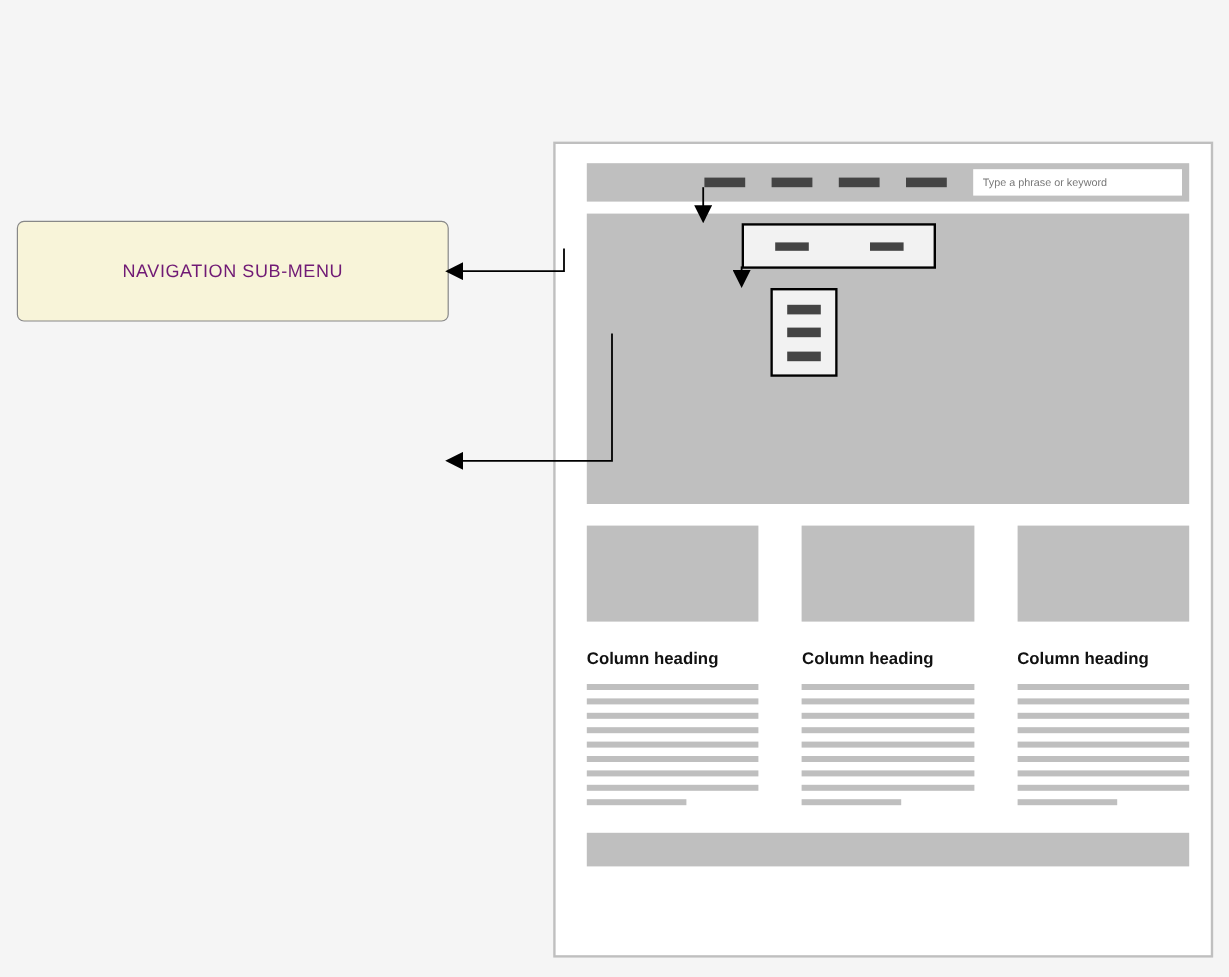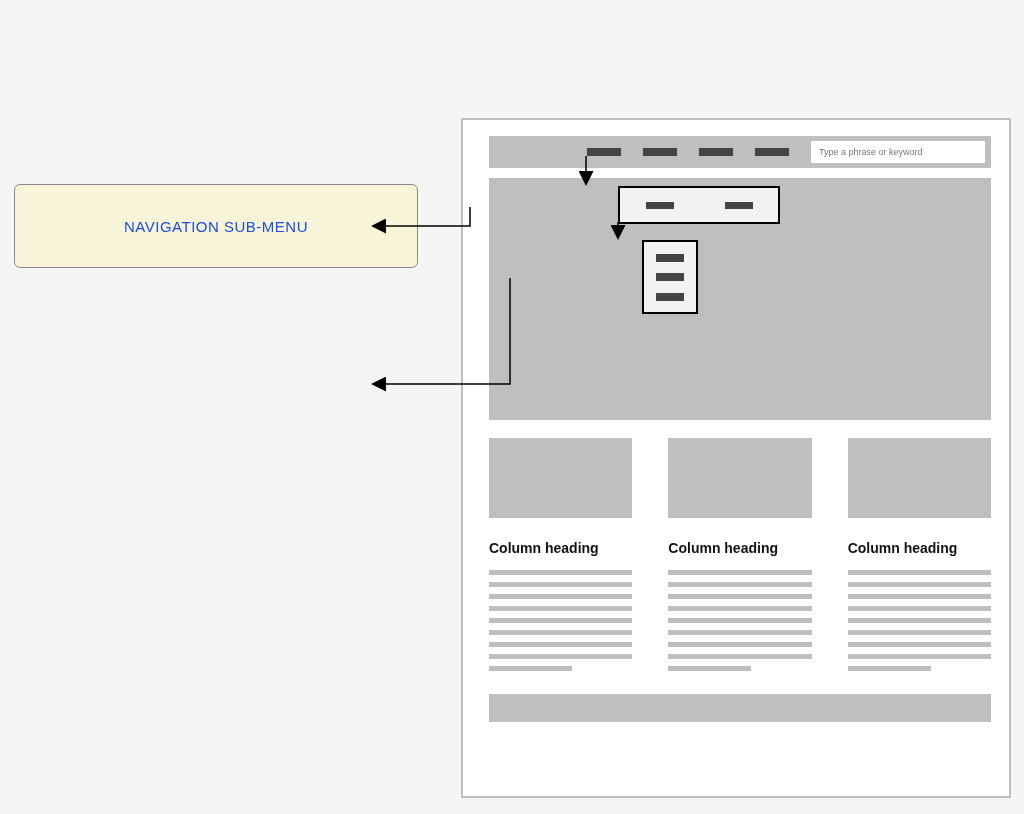--- a/index.html
+++ b/index.html
@@ -2,31 +2,31 @@
 <html><head>
 <meta charset="utf-8">
 <style>
   * { box-sizing: border-box; margin: 0; padding: 0; }
   html, body { width: 1024px; height: 814px; font-family: Arial, Helvetica, sans-serif; background: #f5f5f5; }
   .canvas { position: relative; width: 1024px; height: 814px; }
 
   
   .label-box {
     position: absolute;
-    width: 404px;
+    width: 360px;
     height: 84px;
     background: #f8f4d9;
     border: 1px solid #888;
     border-radius: 6px;
     display: flex;
     align-items: center;
     justify-content: center;
     font-size: 15px;
     letter-spacing: 0.5px;
-    color: #1d4ed8;
+    color: #701a75;
   }
   .label-1 { left: 14px; top: 184px; }
   .label-2 { left: 14px; top: 341px; }
 
   
   .frame {
     position: absolute;
     left: 417px;
     top: 118px;
     width: 550px;

